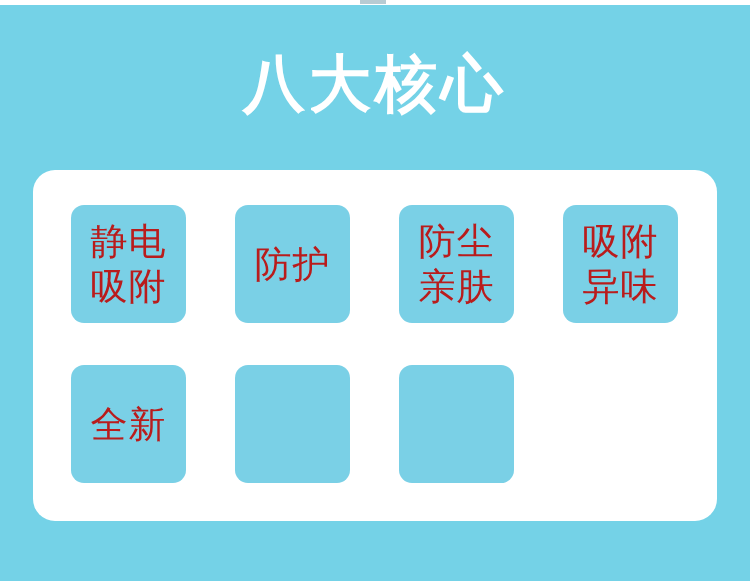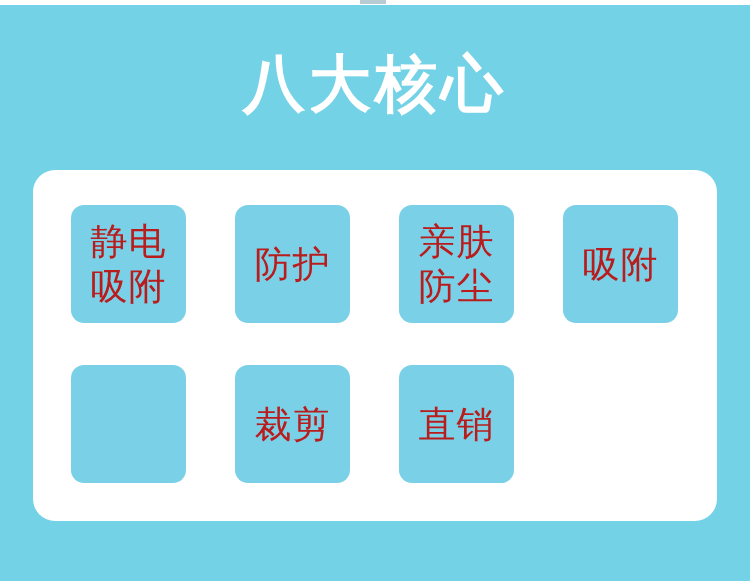--- a/index.html
+++ b/index.html
@@ -117,35 +117,35 @@
         <span class="feature-line">静电</span>
         <span class="feature-line">吸附</span>
       </div>
 
       <div class="feature-card">
         <span class="feature-line">防护</span>
       </div>
 
 
       <div class="feature-card">
+        <span class="feature-line">防尘</span>
         <span class="feature-line">亲肤</span>
-        <span class="feature-line">防尘</span>
       </div>
 
       <div class="feature-card">
         <span class="feature-line">吸附</span>
+        <span class="feature-line">异味</span>
+      </div>
+
+      <div class="feature-card">
+        <span class="feature-line">全新</span>
       </div>
 
       <div class="feature-card">
       </div>
 
       <div class="feature-card">
-        <span class="feature-line">裁剪</span>
-      </div>
-
-      <div class="feature-card">
-        <span class="feature-line">直销</span>
       </div>
 
     </div>
   </div>
 
 </div>
 
 </body></html>

